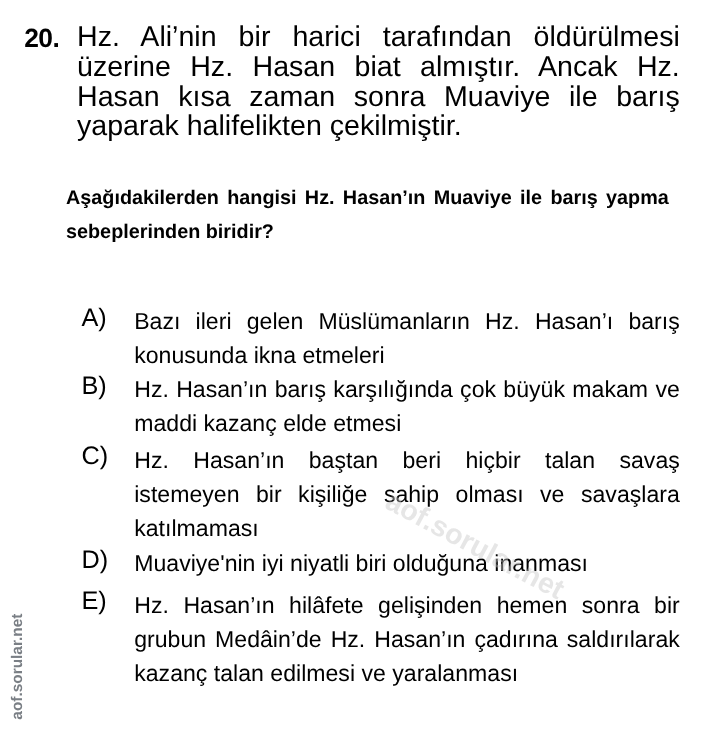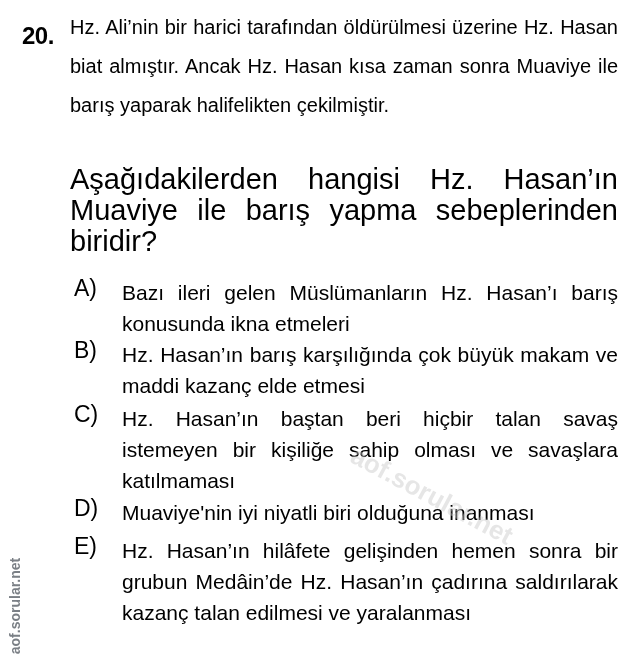--- a/index.html
+++ b/index.html
@@ -20,34 +20,34 @@
       left: 22px;
       top: 20px;
       font-size: 24px;
       font-weight: bold;
       line-height: 31px;
       letter-spacing: -0.5px;
     }
     .stem {
       position: absolute;
       left: 70px;
-      top: 8px;
+      top: 20px;
       width: 548px;
-      font-size: 20px;
-      line-height: 39px;
+      font-size: 26px;
+      line-height: 27px;
       text-align: justify;
       text-align-last: left;
     }
     .prompt {
       position: absolute;
-      left: 70px;
+      left: 60px;
       top: 164px;
       width: 548px;
-      font-size: 29px;
-      font-weight: normal;
+      font-size: 18px;
+      font-weight: bold;
       line-height: 31px;
       text-align: justify;
       text-align-last: left;
     }
     .option {
       position: absolute;
       left: 74px;
       width: 544px;
     }
     .option .letter {

